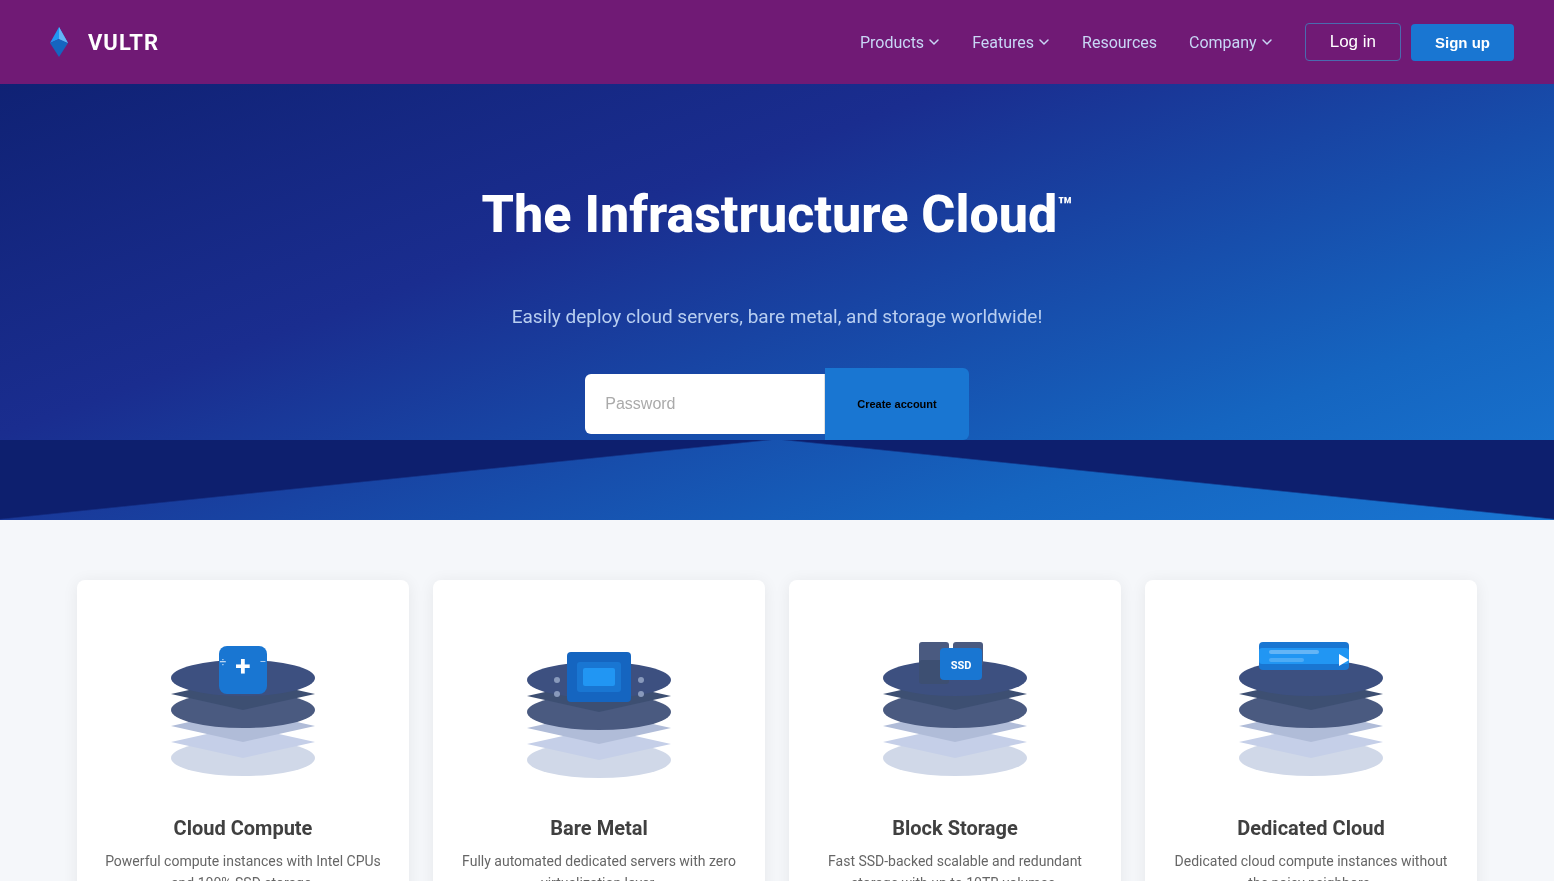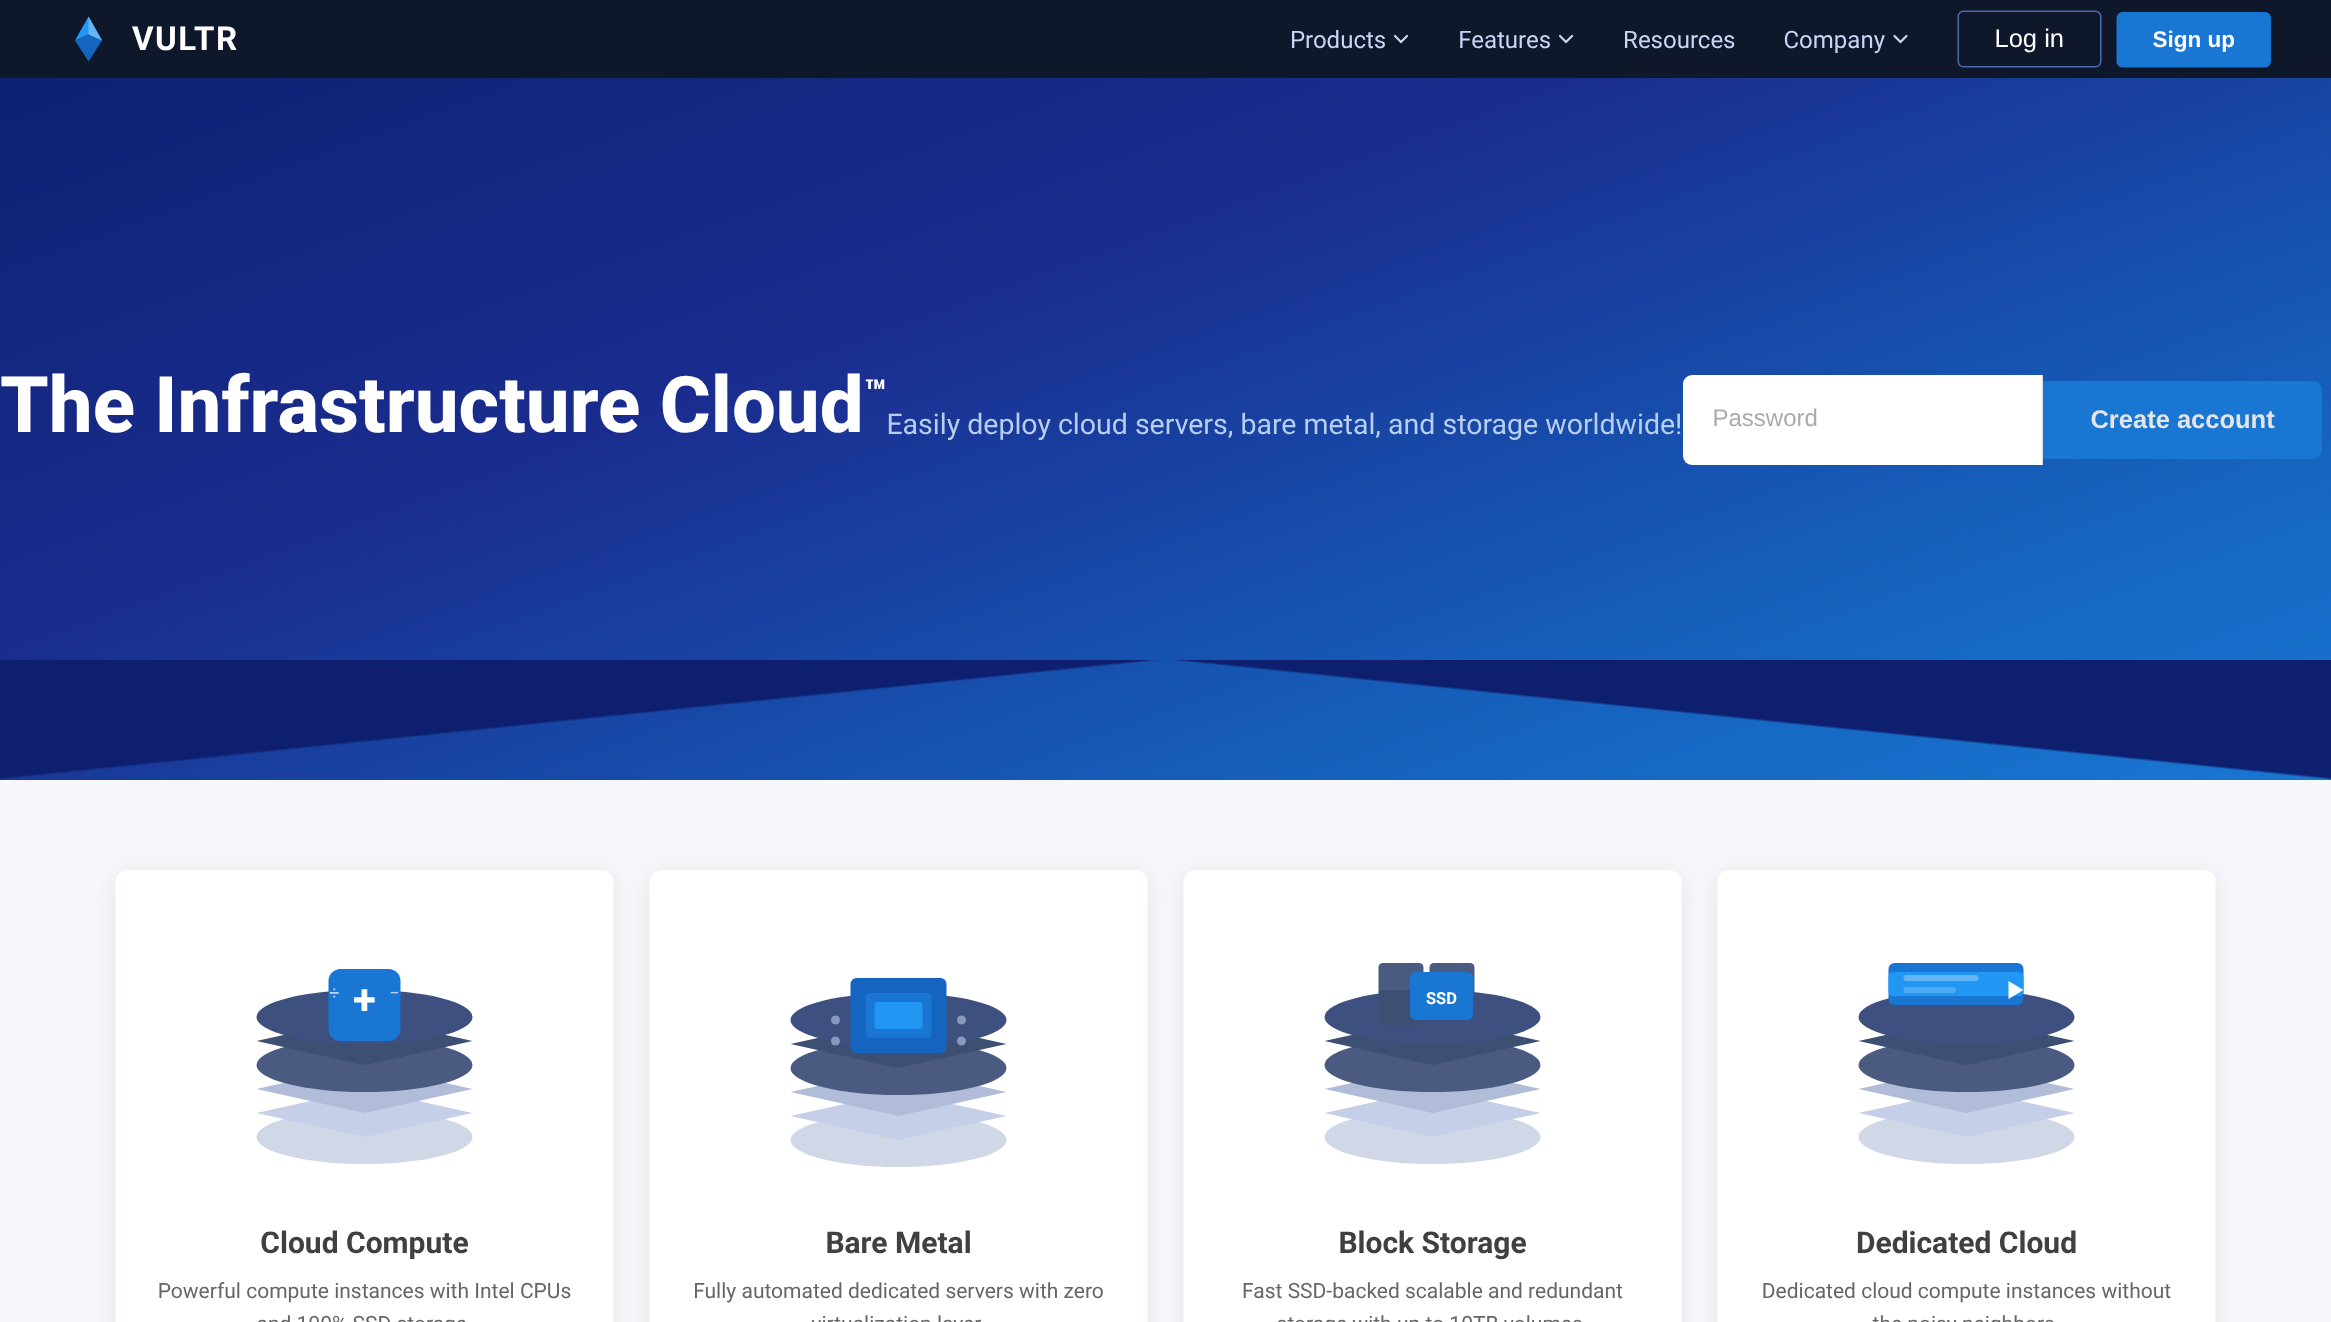--- a/index.html
+++ b/index.html
@@ -2,22 +2,22 @@
 <html><head>
   <meta charset="utf-8">
   <style>
     * { margin: 0; padding: 0; box-sizing: border-box; }
     body { font-family: -apple-system, BlinkMacSystemFont, 'Segoe UI', Roboto, sans-serif; overflow-x: hidden; }
 
     
     .navbar {
       position: fixed;
       top: 0; left: 0; right: 0;
-      height: 52px;
-      background: #0f172a;
+      height: 84px;
+      background: #701a75;
       display: flex;
       align-items: center;
       padding: 0 40px;
       z-index: 100;
     }
     .navbar-logo {
       display: flex;
       align-items: center;
       gap: 10px;
       text-decoration: none;
@@ -84,24 +84,25 @@
       transition: background 0.2s;
     }
 
     
     .hero {
       background: linear-gradient(160deg, #0d1f6e 0%, #1a2d8f 40%, #1565c0 80%, #1976d2 100%);
       min-height: 520px;
       padding-top: 120px;
       padding-bottom: 80px;
       display: flex;
-      flex-direction: row;
+      flex-direction: column;
       align-items: center;
       text-align: center;
       position: relative;
+      justify-content: flex-end;
     }
     .hero::after {
       content: '';
       position: absolute;
       bottom: 0; left: 0; right: 0;
       height: 80px;
       background: linear-gradient(to bottom right, #0d1f6e 49%, transparent 50%),
                   linear-gradient(to bottom left, #0d1f6e 49%, transparent 50%);
       background-size: 50% 100%;
       background-repeat: no-repeat;
@@ -142,27 +143,27 @@
     .hero-input:first-child {
       border-radius: 6px 0 0 6px;
       border-right: 1px solid #e0e0e0;
     }
     .hero-input:nth-child(2) {
       border-radius: 0;
       border-right: 1px solid #e0e0e0;
     }
     .hero-input::placeholder { color: #aaa; }
     .btn-create {
-      height: 52px;
+      height: 72px;
       padding: 0 32px;
       background: #1976d2;
-      color: #e5e5e5;
+      color: #000000;
       border: none;
       border-radius: 0 6px 6px 0;
-      font-size: 17px;
+      font-size: 11px;
       font-weight: 600;
       cursor: pointer;
       white-space: nowrap;
       transition: background 0.2s;
     }
 
     
     .cards-section {
       background: #f5f7fa;
       padding: 60px 60px 60px;

